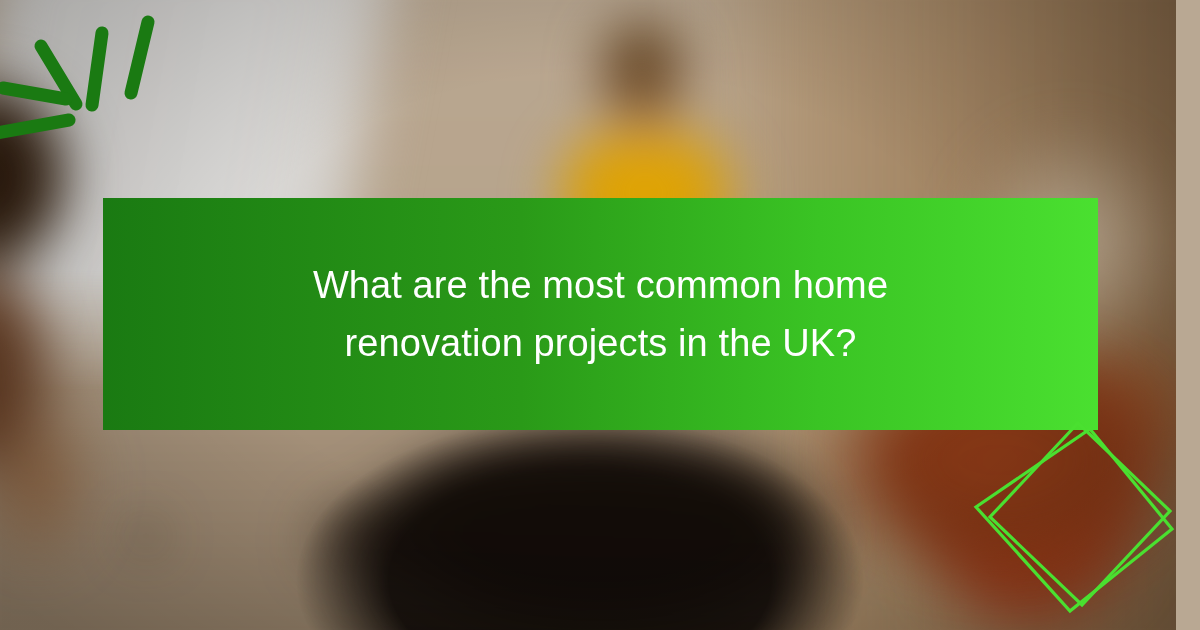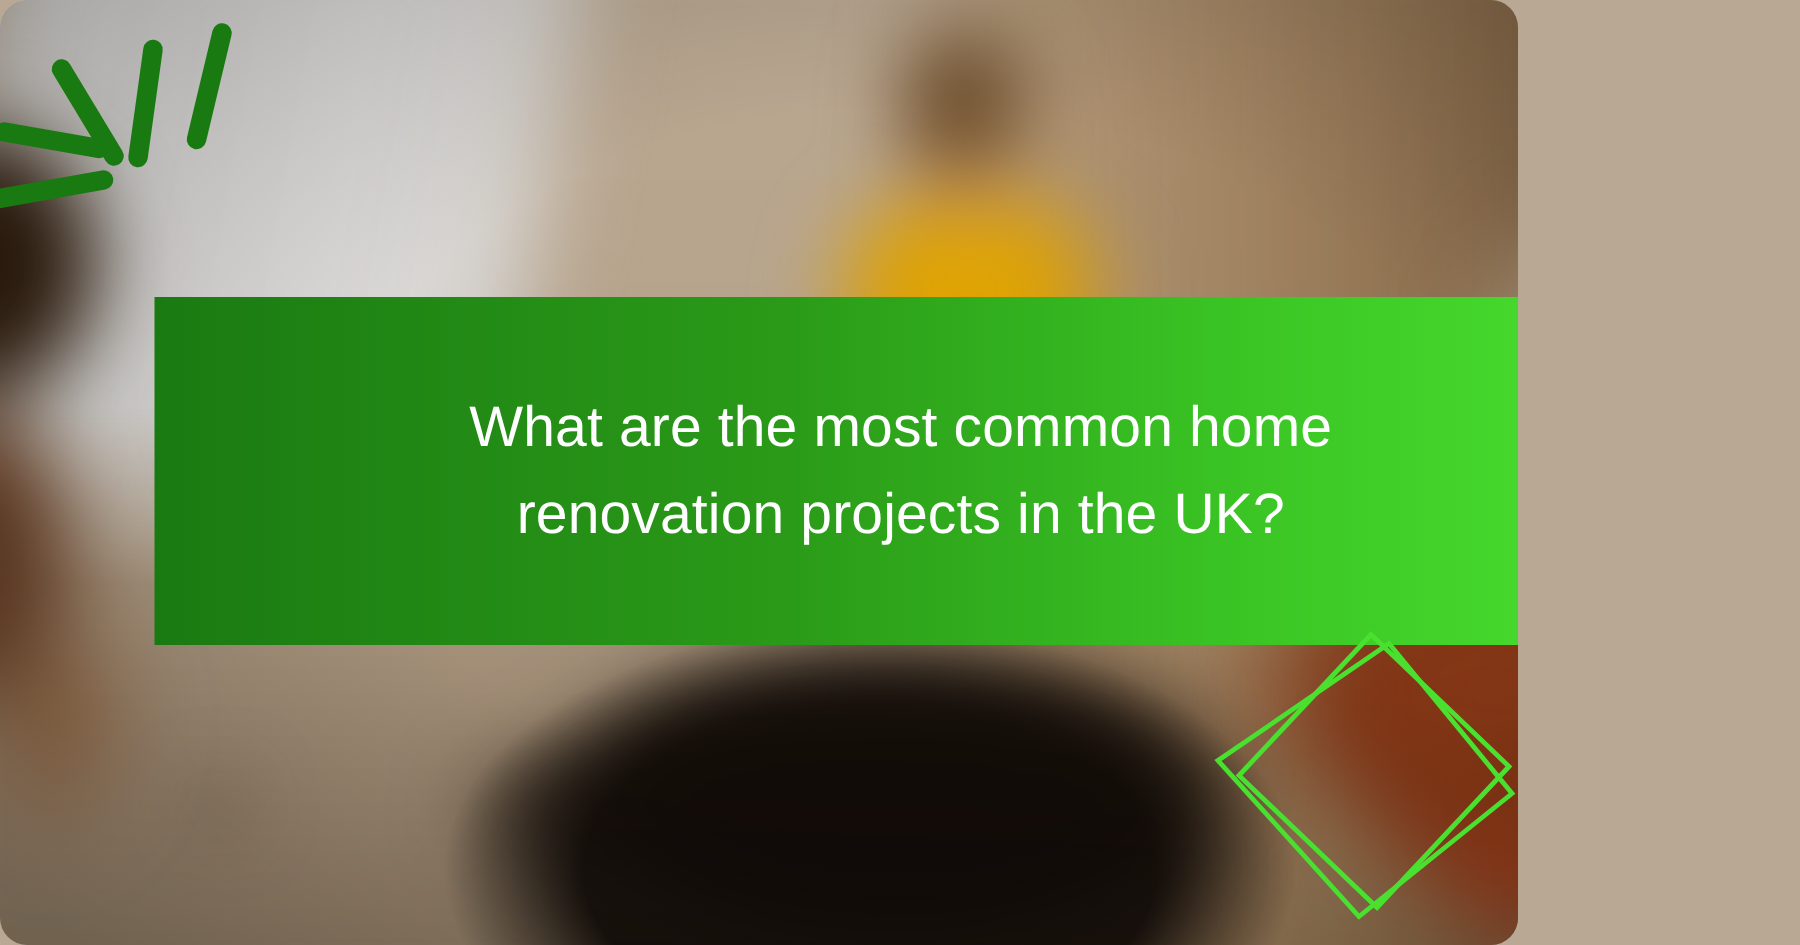--- a/index.html
+++ b/index.html
@@ -7,25 +7,24 @@
 
   html, body {
     width:1200px; height:630px;
     overflow:hidden;
     background:#b9a893;
     font-family:"Liberation Sans", sans-serif;
   }
 
   #card {
     position:relative;
-    width:1012px;
+    width:1176px;
     height:630px;
     overflow:hidden;
     background:#c9c6c2;
-    border-radius:18px;
   }
 
   
   .bg-layer {
     position:absolute;
     inset:-60px;
     filter: blur(26px) saturate(1.05);
     -webkit-filter: blur(26px) saturate(1.05);
   }
 

